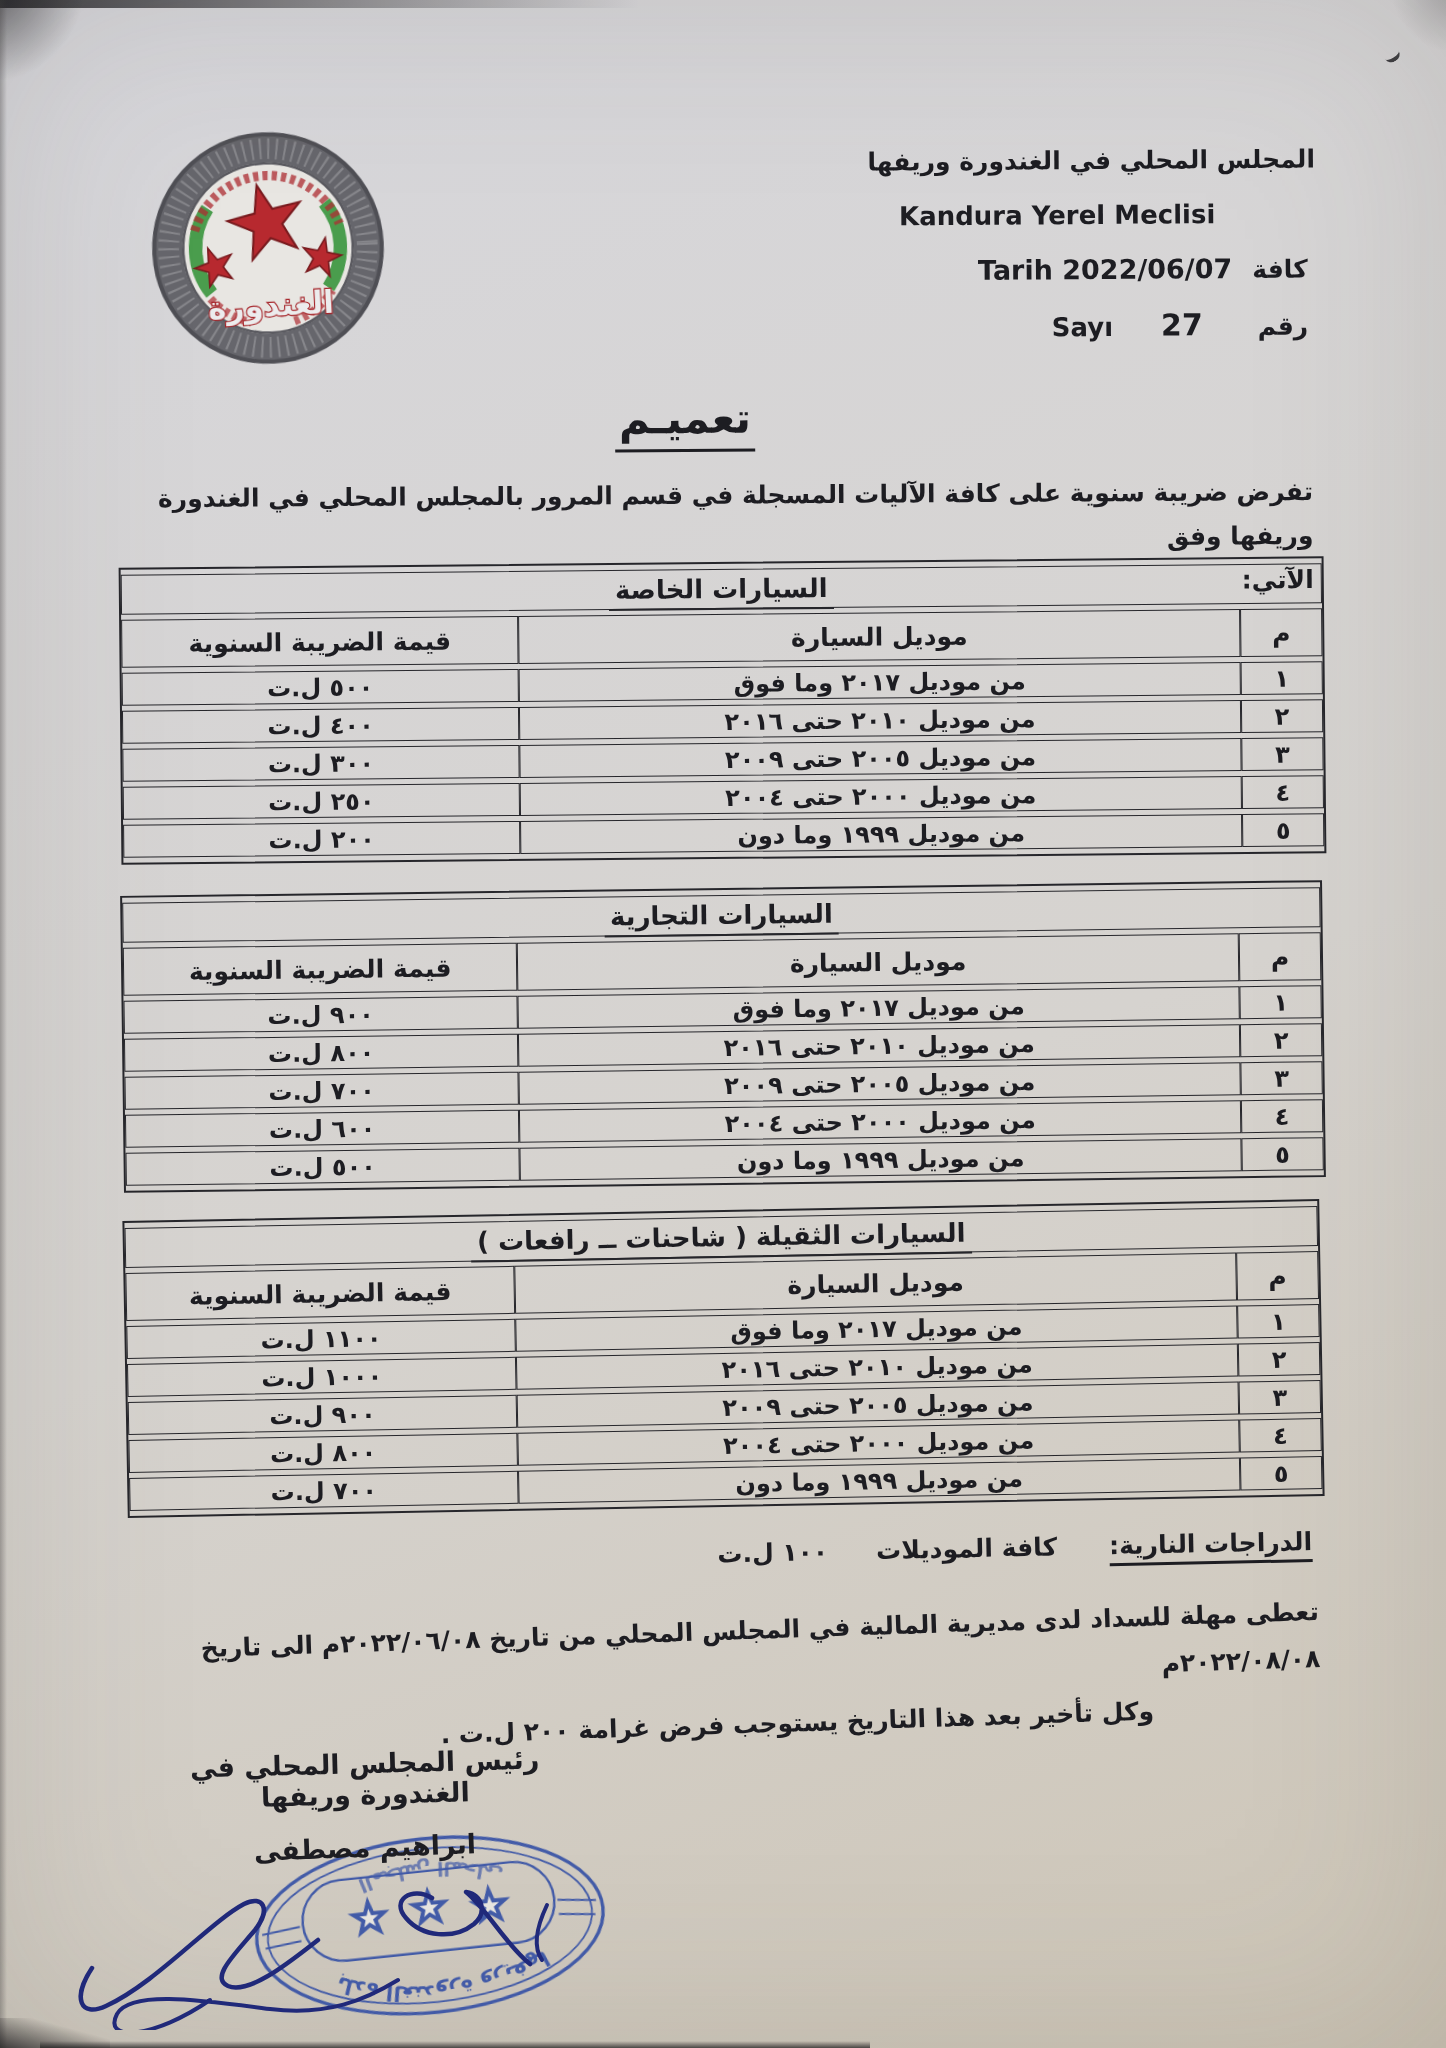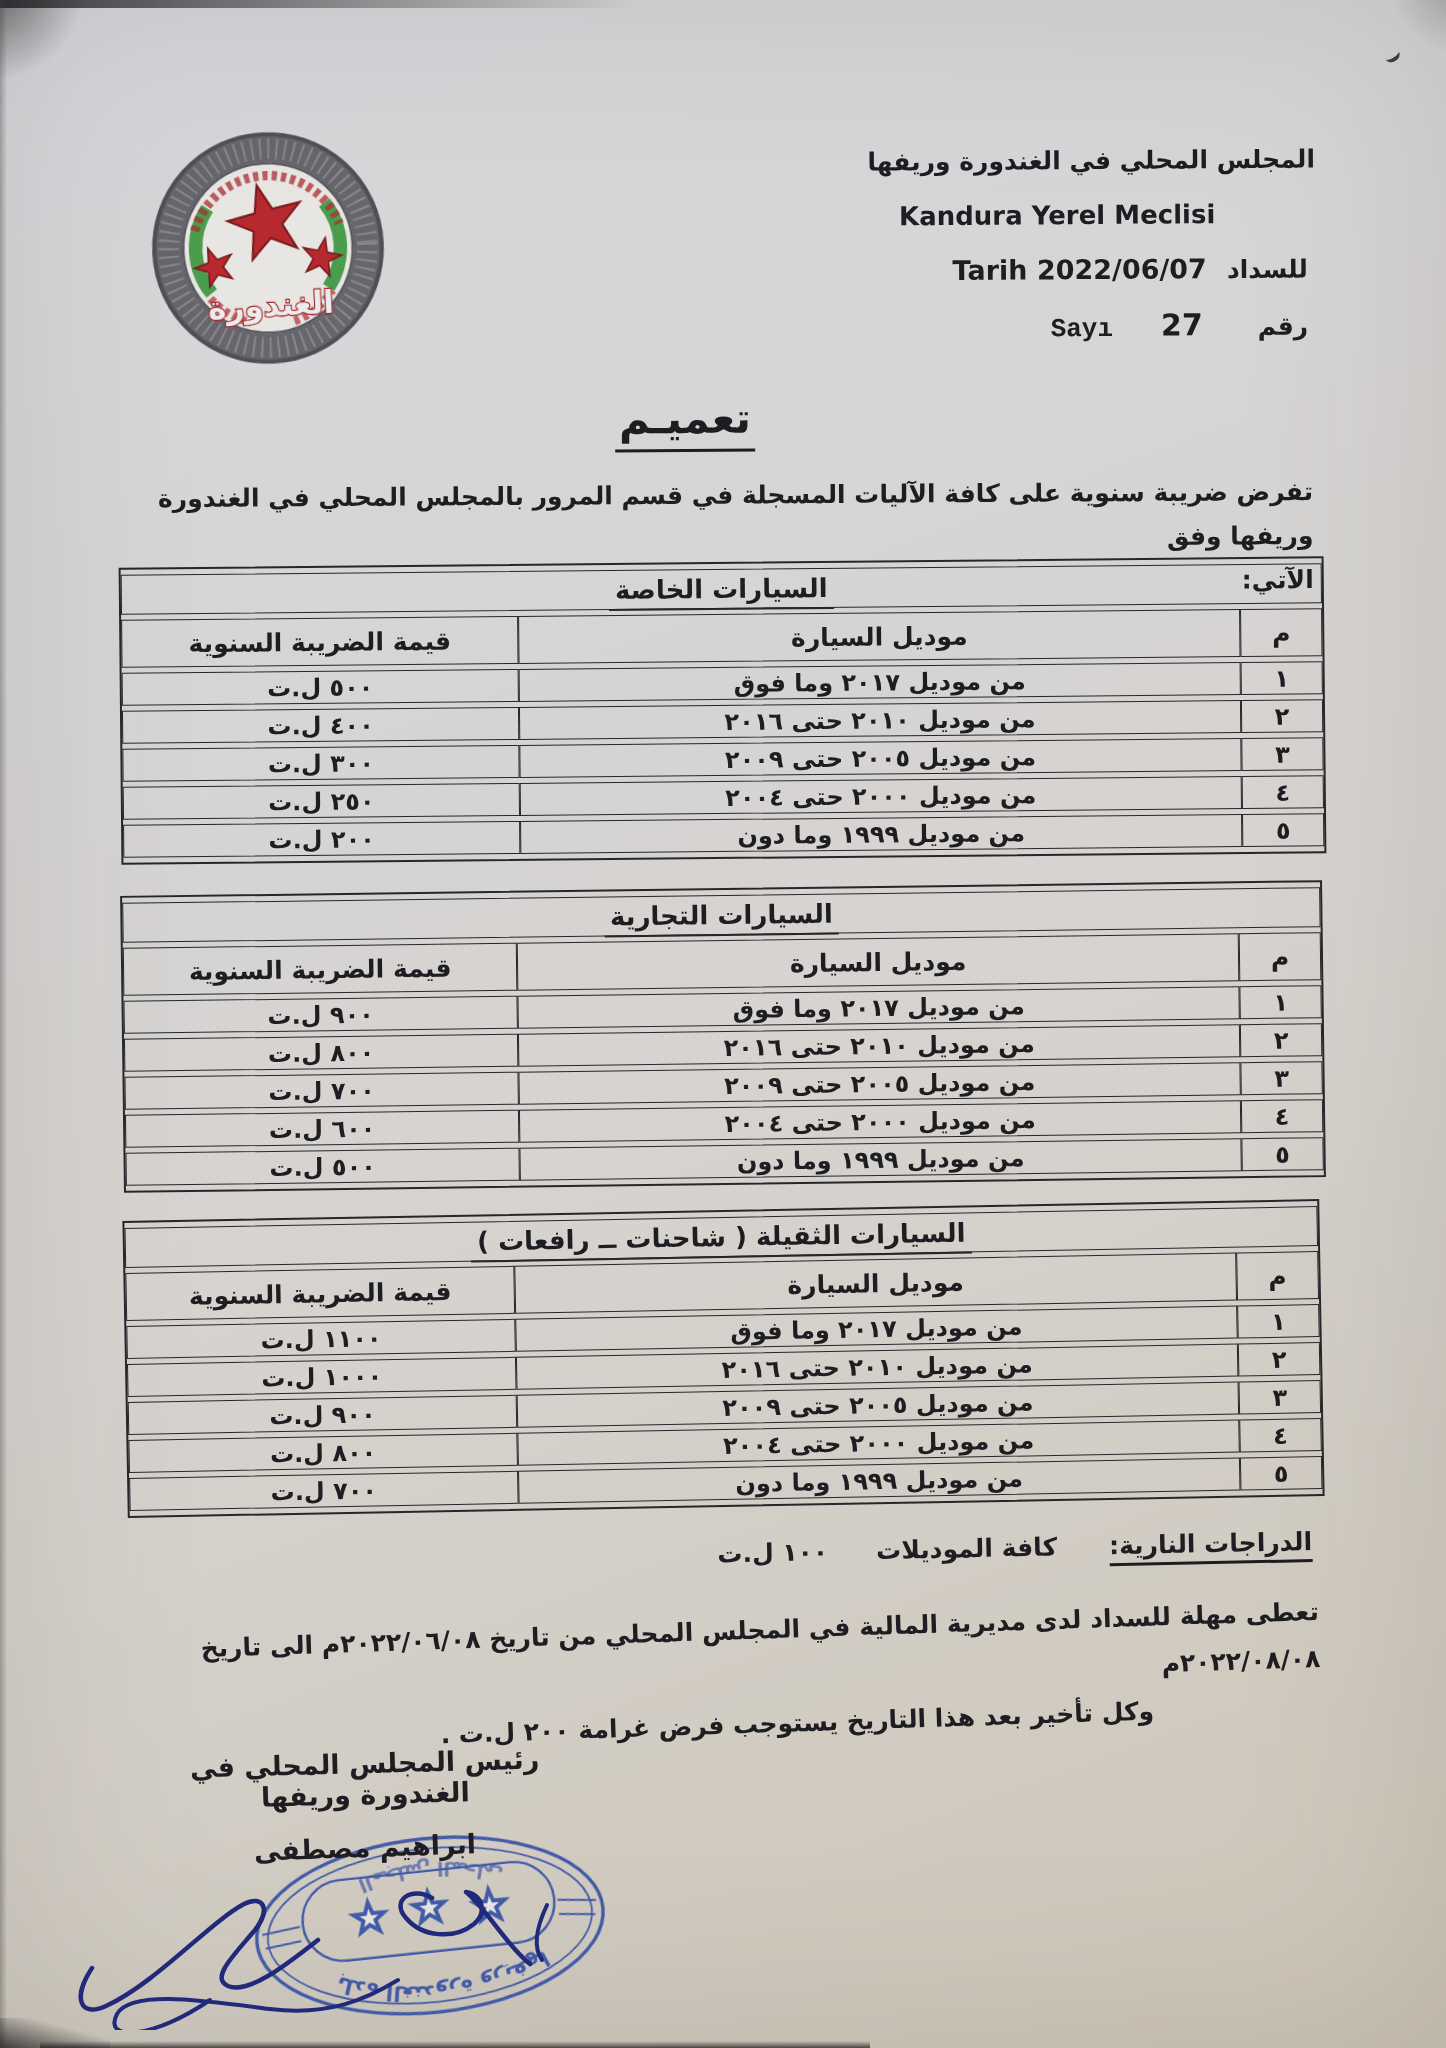--- a/index.html
+++ b/index.html
@@ -38,21 +38,21 @@
     transform:rotate(-3deg);filter:saturate(.9) blur(.2px);opacity:.97;}
   .header-text{position:absolute;top:146px;right:130px;direction:rtl;text-align:right;
     transform:rotate(-.4deg);}
   .header-text .hline{display:flex;justify-content:flex-start;align-items:baseline;
     height:54px;font-size:25px;}
   .hline.latin{font-size:26px;margin-left:0;margin-right:100px;}
   .hline.dateline{margin-right:8px;}
   .hline.dateline .lat{margin-right:20px;direction:ltr;unicode-bidi:isolate;font-size:27px;}
   .hline.numline{margin-right:8px;}
   .hline.numline .num-value{margin-right:55px;font-size:30px;direction:ltr;unicode-bidi:isolate;}
-  .hline.numline .num-lat{margin-right:48px;font-size:26px;direction:ltr;unicode-bidi:isolate;font-family:Liberation Mono, monospace;}
+  .hline.numline .num-lat{margin-right:48px;font-size:26px;direction:ltr;unicode-bidi:isolate;}
 
   
   .doc-title{position:absolute;top:394px;left:545px;width:280px;text-align:center;
     transform:rotate(-.4deg);}
   .doc-title span{font-size:42px;border-bottom:3.5px solid var(--ink,#1d1d22);
     padding:0 4px 6px 4px;}
   .intro{position:absolute;top:470px;right:133px;left:120px;direction:rtl;text-align:right;
     font-size:25px;line-height:44px;transform:rotate(-.35deg);transform-origin:100% 0;}
 
   
@@ -134,21 +134,21 @@
       <use href="#lstar" transform="translate(167 128) scale(.52) rotate(14)" fill="var(--logo-red,#c32127)" stroke="#7e1216" stroke-width="3"></use>
 
       <text x="116" y="182" text-anchor="middle" font-size="30" font-weight="700" font-family="DejaVu Sans, sans-serif" fill="#ededee" stroke="#b01d22" stroke-width="2.2" paint-order="stroke">الغندورة</text>
     </svg>
   </div>
 
   <div class="header-text">
     <div class="hline">المجلس المحلي في الغندورة وريفها</div>
     <div class="hline latin">Kandura Yerel Meclisi</div>
     <div class="hline dateline">
-      <span>للسداد</span>
+      <span>كافة</span>
       <span class="lat">Tarih 2022/06/07</span>
     </div>
     <div class="hline numline">
       <span>رقم</span>
       <span class="num-value">27</span>
       <span class="num-lat">Sayı</span>
     </div>
   </div>
 
   <div class="doc-title">

